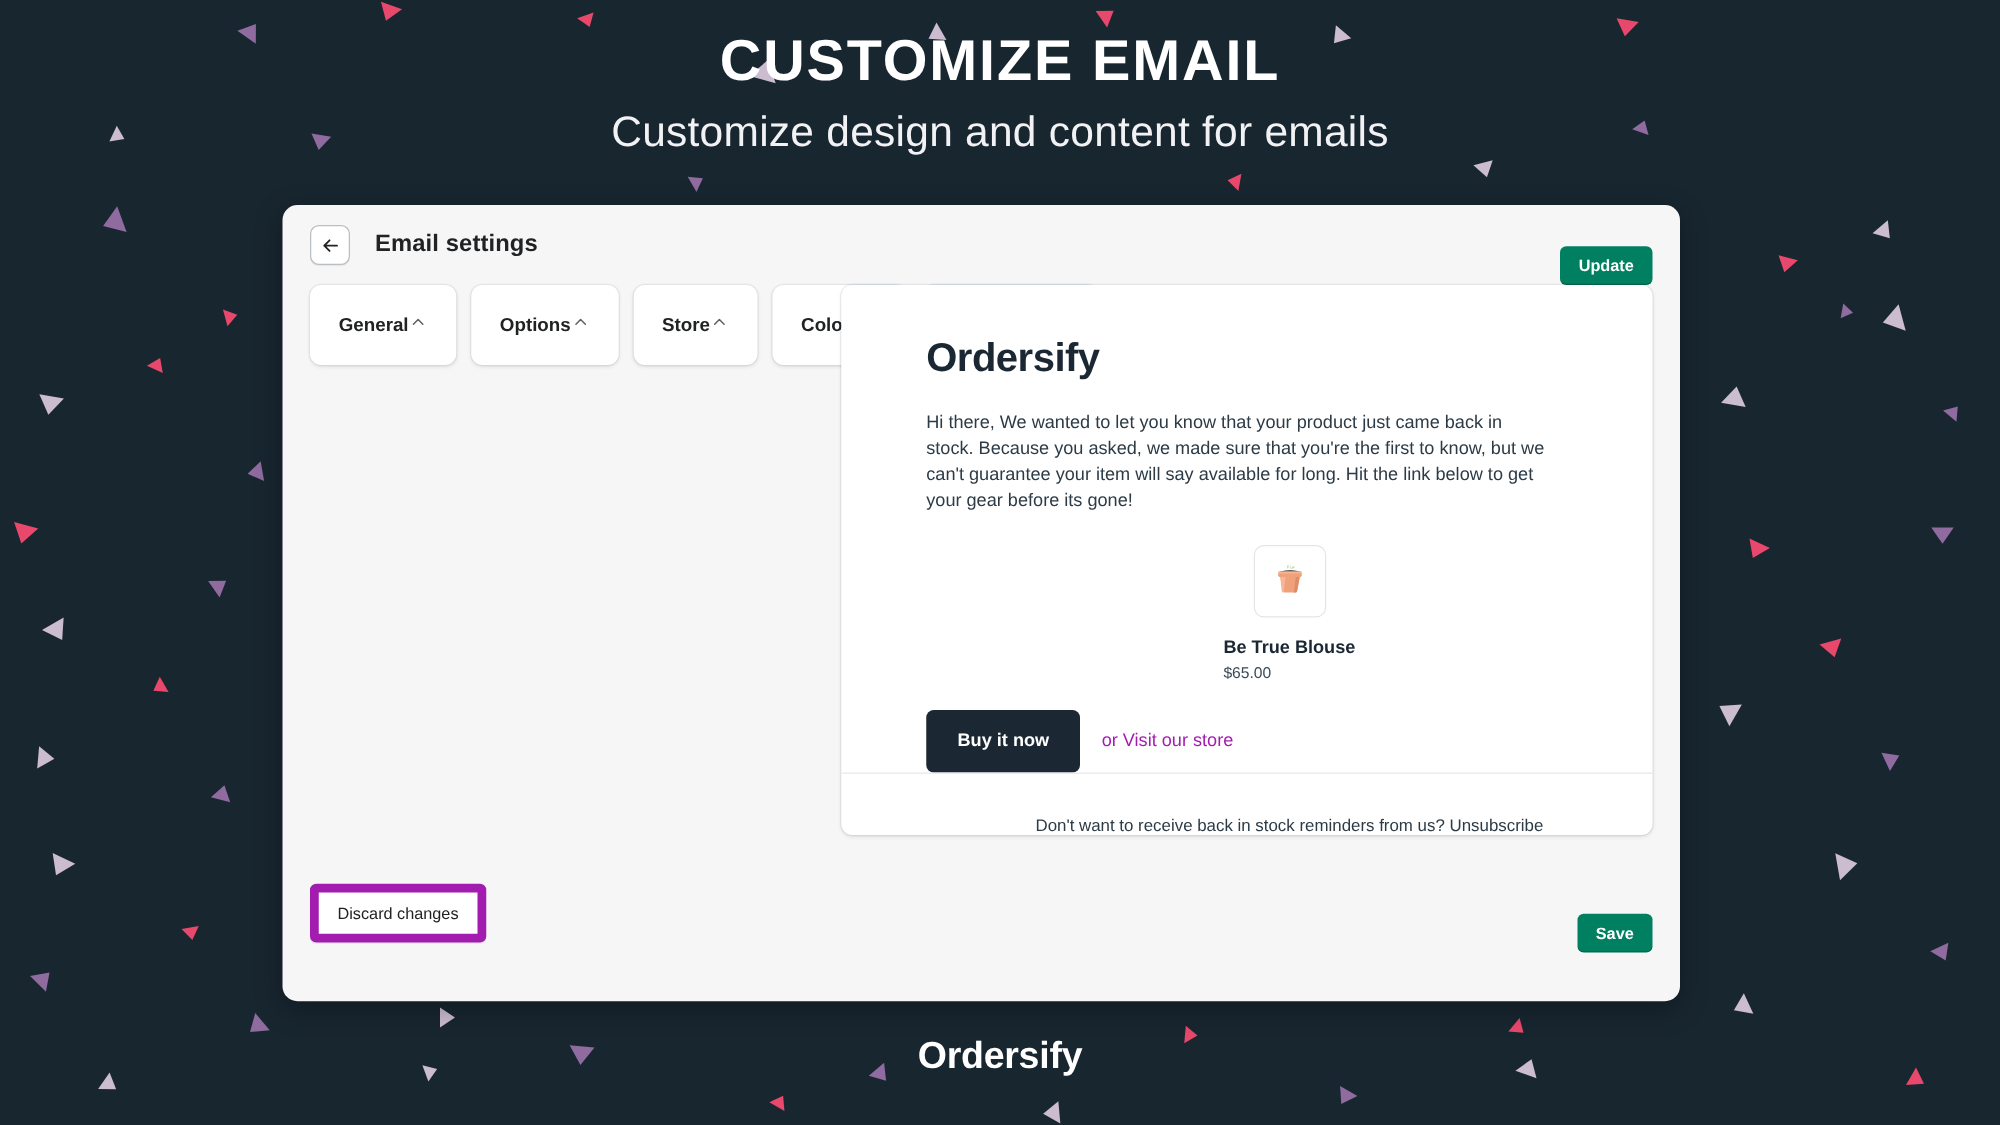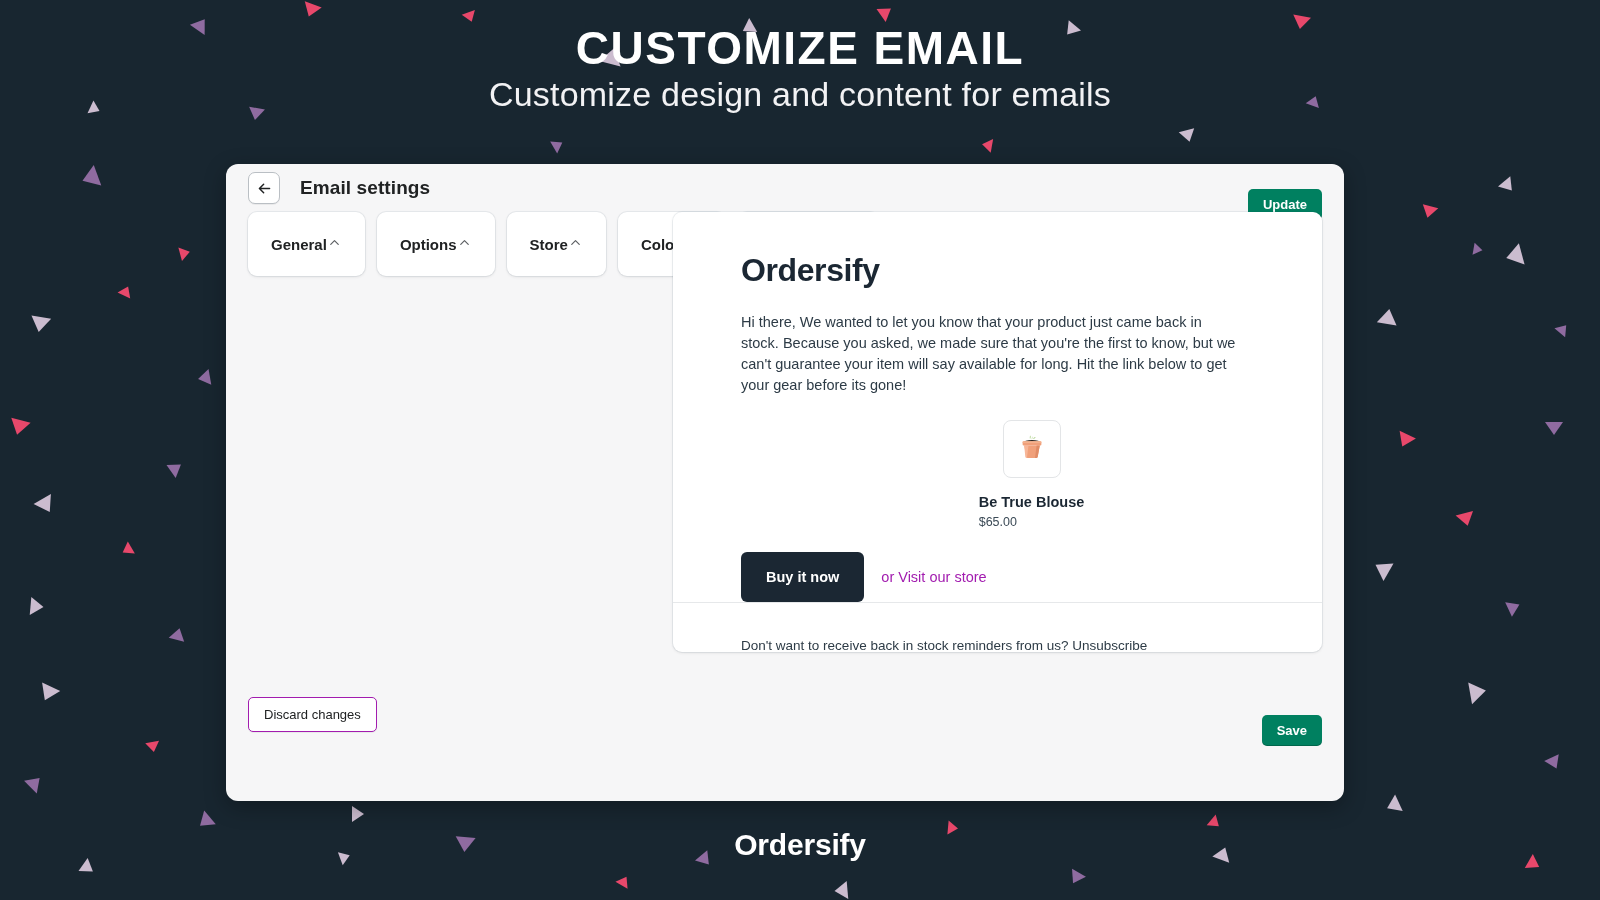--- a/index.html
+++ b/index.html
@@ -36,20 +36,21 @@
     padding-top: 22px;
   }
   .hero-title {
     font-size: 46px;
     font-weight: 700;
     letter-spacing: 1.5px;
     color: #ffffff;
     line-height: 1.15;
   }
   .hero-subtitle {
+    margin-top: 12px;
     font-size: 34px;
     font-weight: 400;
     color: #f2f2f4;
     letter-spacing: 0.2px;
   }
 
   
   .app-card {
     position: absolute;
     left: 226px;
@@ -58,21 +59,21 @@
     height: 637px;
     background: #f6f6f7;
     border-radius: 12px;
     z-index: 2;
     box-shadow: 0 6px 22px rgba(0,0,0,0.30);
     overflow: hidden;
   }
 
   
   .app-header {
-    height: 48px;
+    height: 64px;
     display: flex;
     align-items: center;
     padding: 0 22px 0 22px;
   }
   .back-btn {
     width: 32px; height: 32px;
     border: 1px solid #babfc4;
     border-radius: 7px;
     background: #ffffff;
     display: flex;
@@ -204,36 +205,37 @@
     cursor: pointer;
     font-family: "Liberation Sans", sans-serif;
   }
   .visit-store {
     font-size: 14.5px;
     color: #a21caf;
   }
   .preview-footer {
     border-top: 1px solid #e6e8ea;
     padding: 33px 0 33px 68px;
+    text-align: center;
   }
   .unsub-text {
     font-size: 13.5px;
     color: #2d3b46;
   }
 
   
   .app-footer {
     display: flex;
     align-items: center;
     padding: 23px 22px 0 22px;
   }
   .btn-secondary {
     background: #ffffff;
     color: #202223;
-    border: 1px solid #a21caf;
+    border: 7px solid #a21caf;
     border-radius: 5px;
     font-size: 13px;
     font-weight: 500;
     padding: 9px 15px;
     cursor: pointer;
     font-family: "Liberation Sans", sans-serif;
     box-shadow: 0 1px 0 rgba(0,0,0,0.05);
   }
   .footer-spacer { flex: 1; }
 

